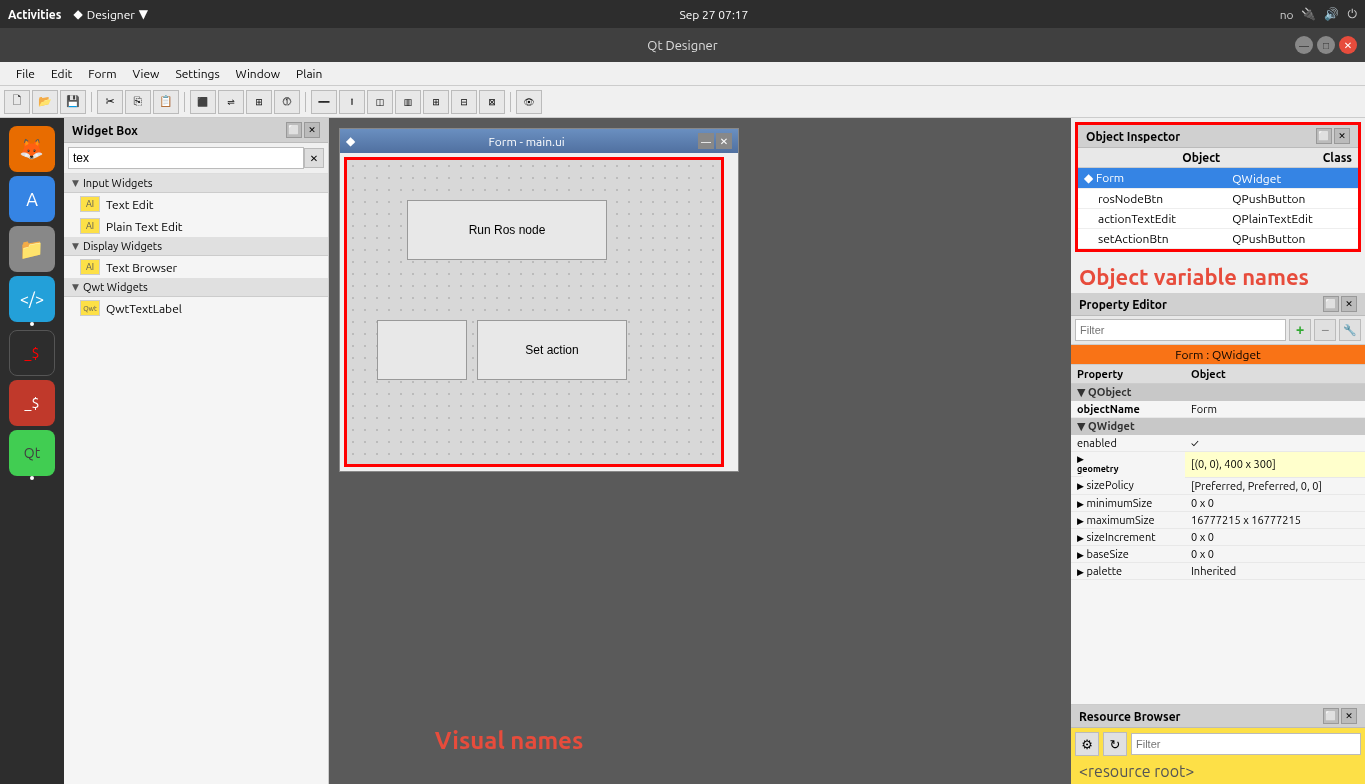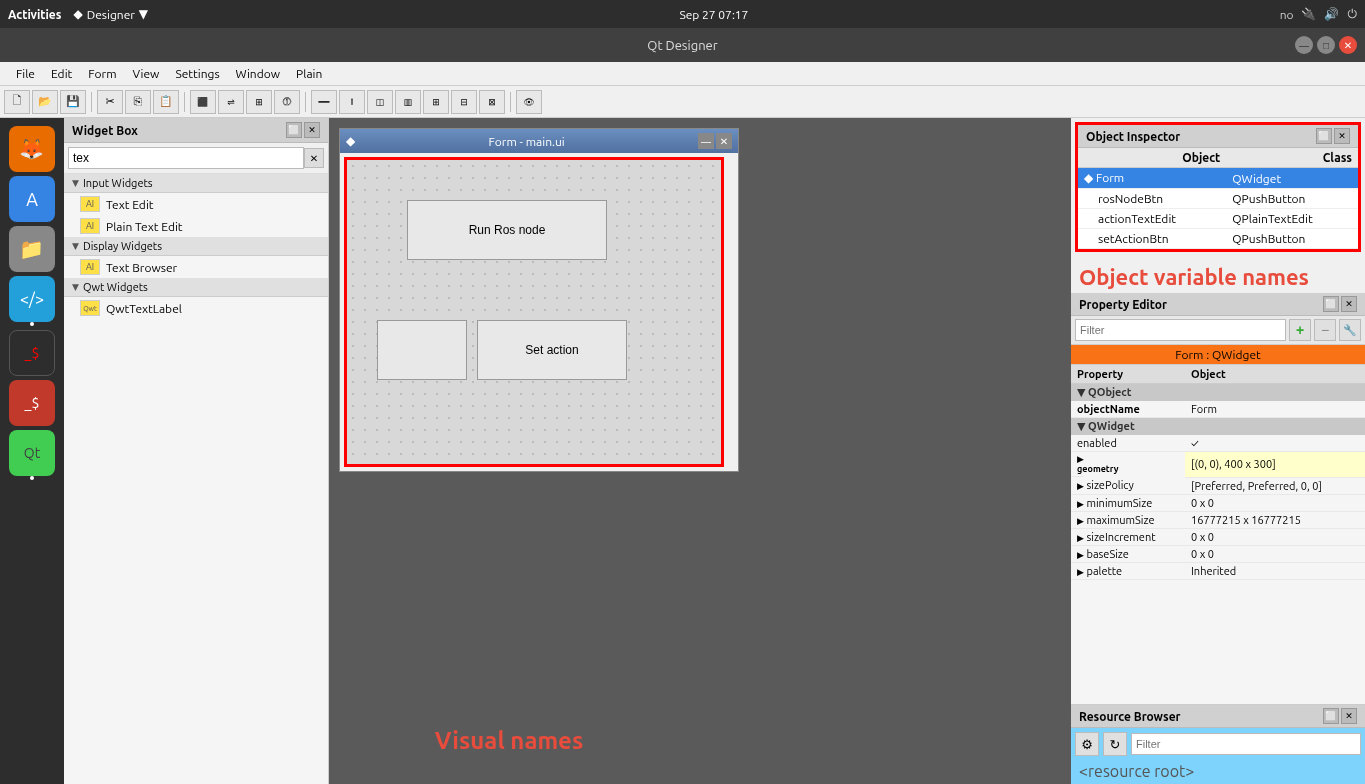--- a/index.html
+++ b/index.html
@@ -509,21 +509,21 @@
     .prop-yellow { background: #ffffcc !important; }
     .prop-arrow {
       display: inline-block;
       width: 10px;
       font-size: 9px;
     }
 
     
     .resource-browser {
       height: 80px;
-      background: #7dd3fc;
+      background: #fde047;
       border-top: 1px solid #ccc;
       flex-shrink: 0;
     }
     .res-header {
       background: #d0d0d0;
       padding: 3px 8px;
       font-weight: bold;
       font-size: 12px;
       display: flex;
       align-items: center;

